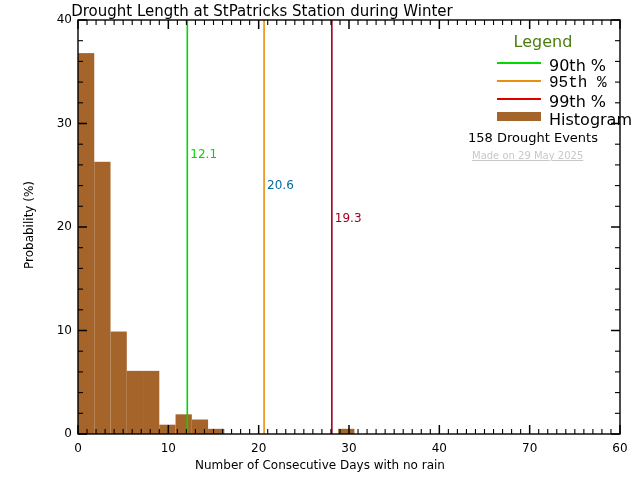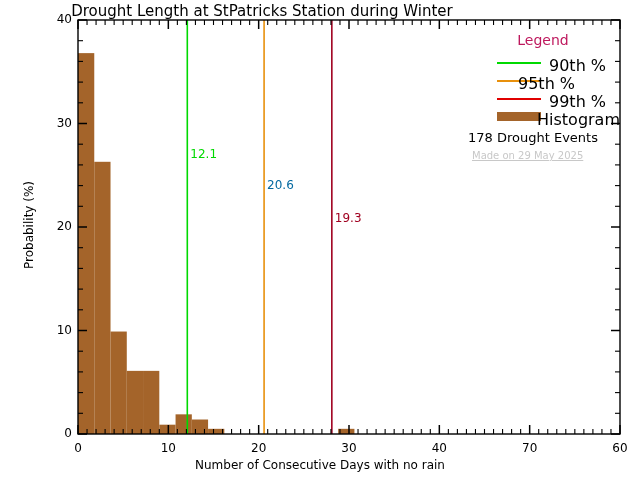--- a/index.html
+++ b/index.html
@@ -16,21 +16,21 @@
   .ylab{
     position:absolute;transform-origin:0 0;transform:rotate(-90deg);
     font-size:12px;color:#000;white-space:nowrap;
   }
   .xlab{
     position:absolute;left:0;width:640px;text-align:center;top:458px;
     font-size:12px;color:#000;
   }
   .tklx{position:absolute;font-size:12px;color:#000;text-align:center;width:60px;}
   .tkly{position:absolute;font-size:12px;color:#000;text-align:right;width:46px;}
-  .lgd-title{position:absolute;font-size:14px;color:#be185d;width:190px;text-align:center;}
+  .lgd-title{position:absolute;font-size:16px;color:#4d7c0f;width:190px;text-align:center;}
   .lgd-row{position:absolute;font-size:16px;color:#000;white-space:nowrap;}
   .lgd-line{position:absolute;height:2px;width:44px;}
   .lgd-swatch{position:absolute;height:9px;width:44px;}
   .lgd-note{position:absolute;font-size:13px;color:#000;white-space:nowrap;}
   .lgd-made{position:absolute;font-size:10px;color:#c8c8c8;white-space:nowrap;}
   .vlabel{position:absolute;font-size:12px;white-space:nowrap;}
 </style>
 </head>
 <body>
 
@@ -239,22 +239,22 @@
   <div id="vlinelabels">
       <div class="vlabel" style="color: rgb(0, 217, 0); left: 190.303px; top: 146.55px;">12.1</div>
       <div class="vlabel" style="color: #0369a1; left: 267.087px; top: 177.6px;">20.6</div>
       <div class="vlabel" style="color: rgb(160, 0, 32); left: 334.837px; top: 210.72px;">19.3</div>
     </div>
   <div id="legendbox">
       <div class="lgd-title" style="left: 448px; top: 32px;">Legend</div>
       <div class="lgd-line" style="background: rgb(0, 217, 0); top: 62px; left: 497px;"></div>
       <div class="lgd-row" style="left: 549px; top: 56px;">90th %</div>
       <div class="lgd-line" style="background: rgb(232, 144, 12); top: 80px; left: 497px;"></div>
-      <div class="lgd-row" style="left: 518px; top: 74px;">95th %</div>
+      <div class="lgd-row" style="left: 549px; top: 74px; font-family: Liberation Mono, monospace;">95th %</div>
       <div class="lgd-line" style="background: rgb(224, 0, 0); top: 98px; left: 497px;"></div>
       <div class="lgd-row" style="left: 549px; top: 92px;">99th %</div>
       <div class="lgd-swatch" style="background: rgb(164, 100, 42); top: 112px; left: 497px;"></div>
-      <div class="lgd-row" style="left: 537px; top: 110px;">Histogram</div>
-      <div class="lgd-note" style="left: 468px; top: 130px;">178 Drought Events</div>
+      <div class="lgd-row" style="left: 549px; top: 110px;">Histogram</div>
+      <div class="lgd-note" style="left: 468px; top: 130px;">158 Drought Events</div>
       <div class="lgd-made" style="left: 472px; top: 150px; text-decoration: underline;">Made on 29 May 2025</div>
     </div>
 
 </div>
 
 </body></html>

